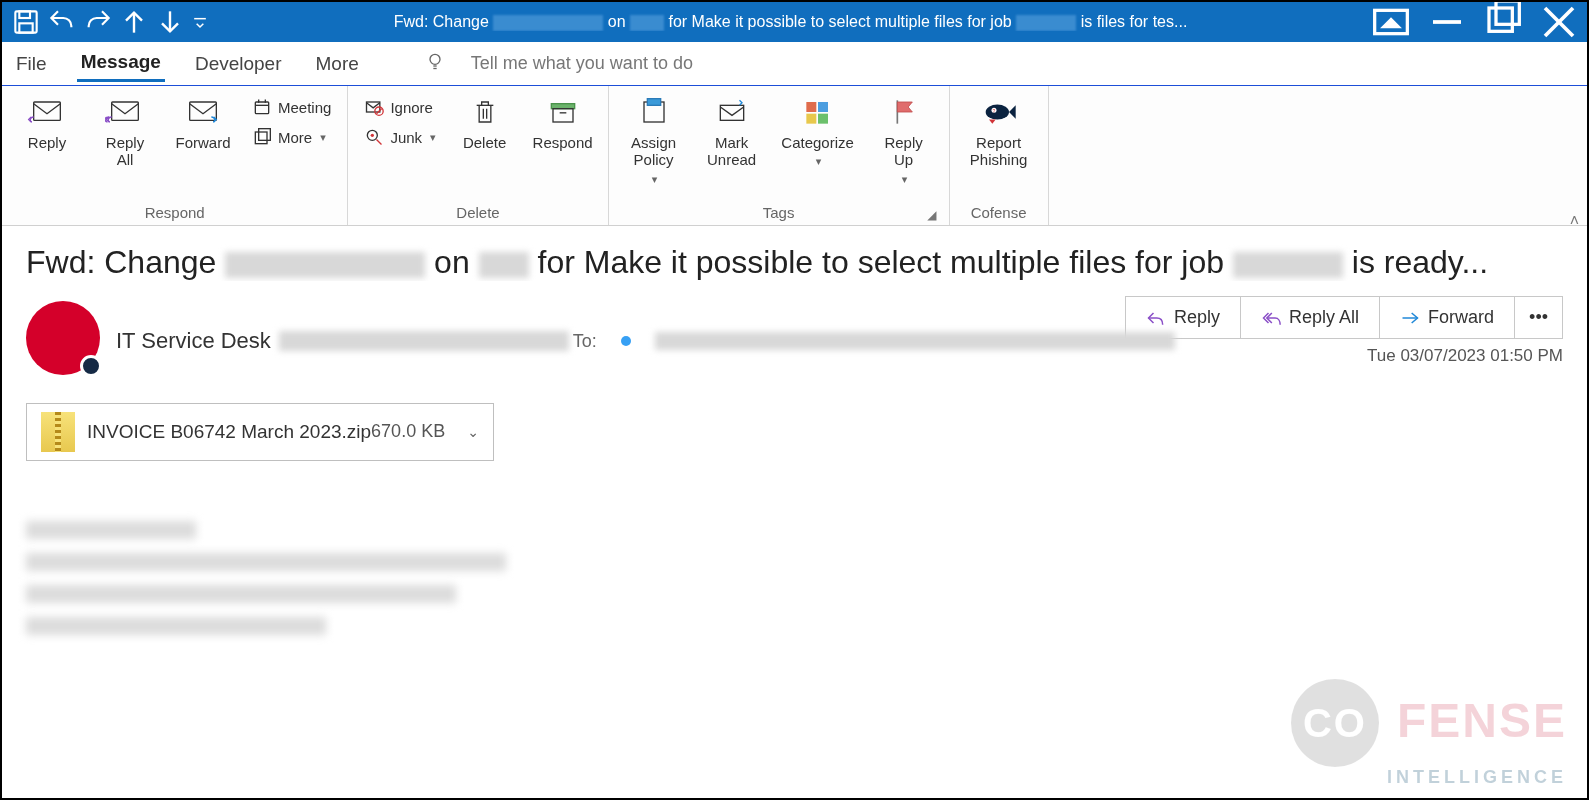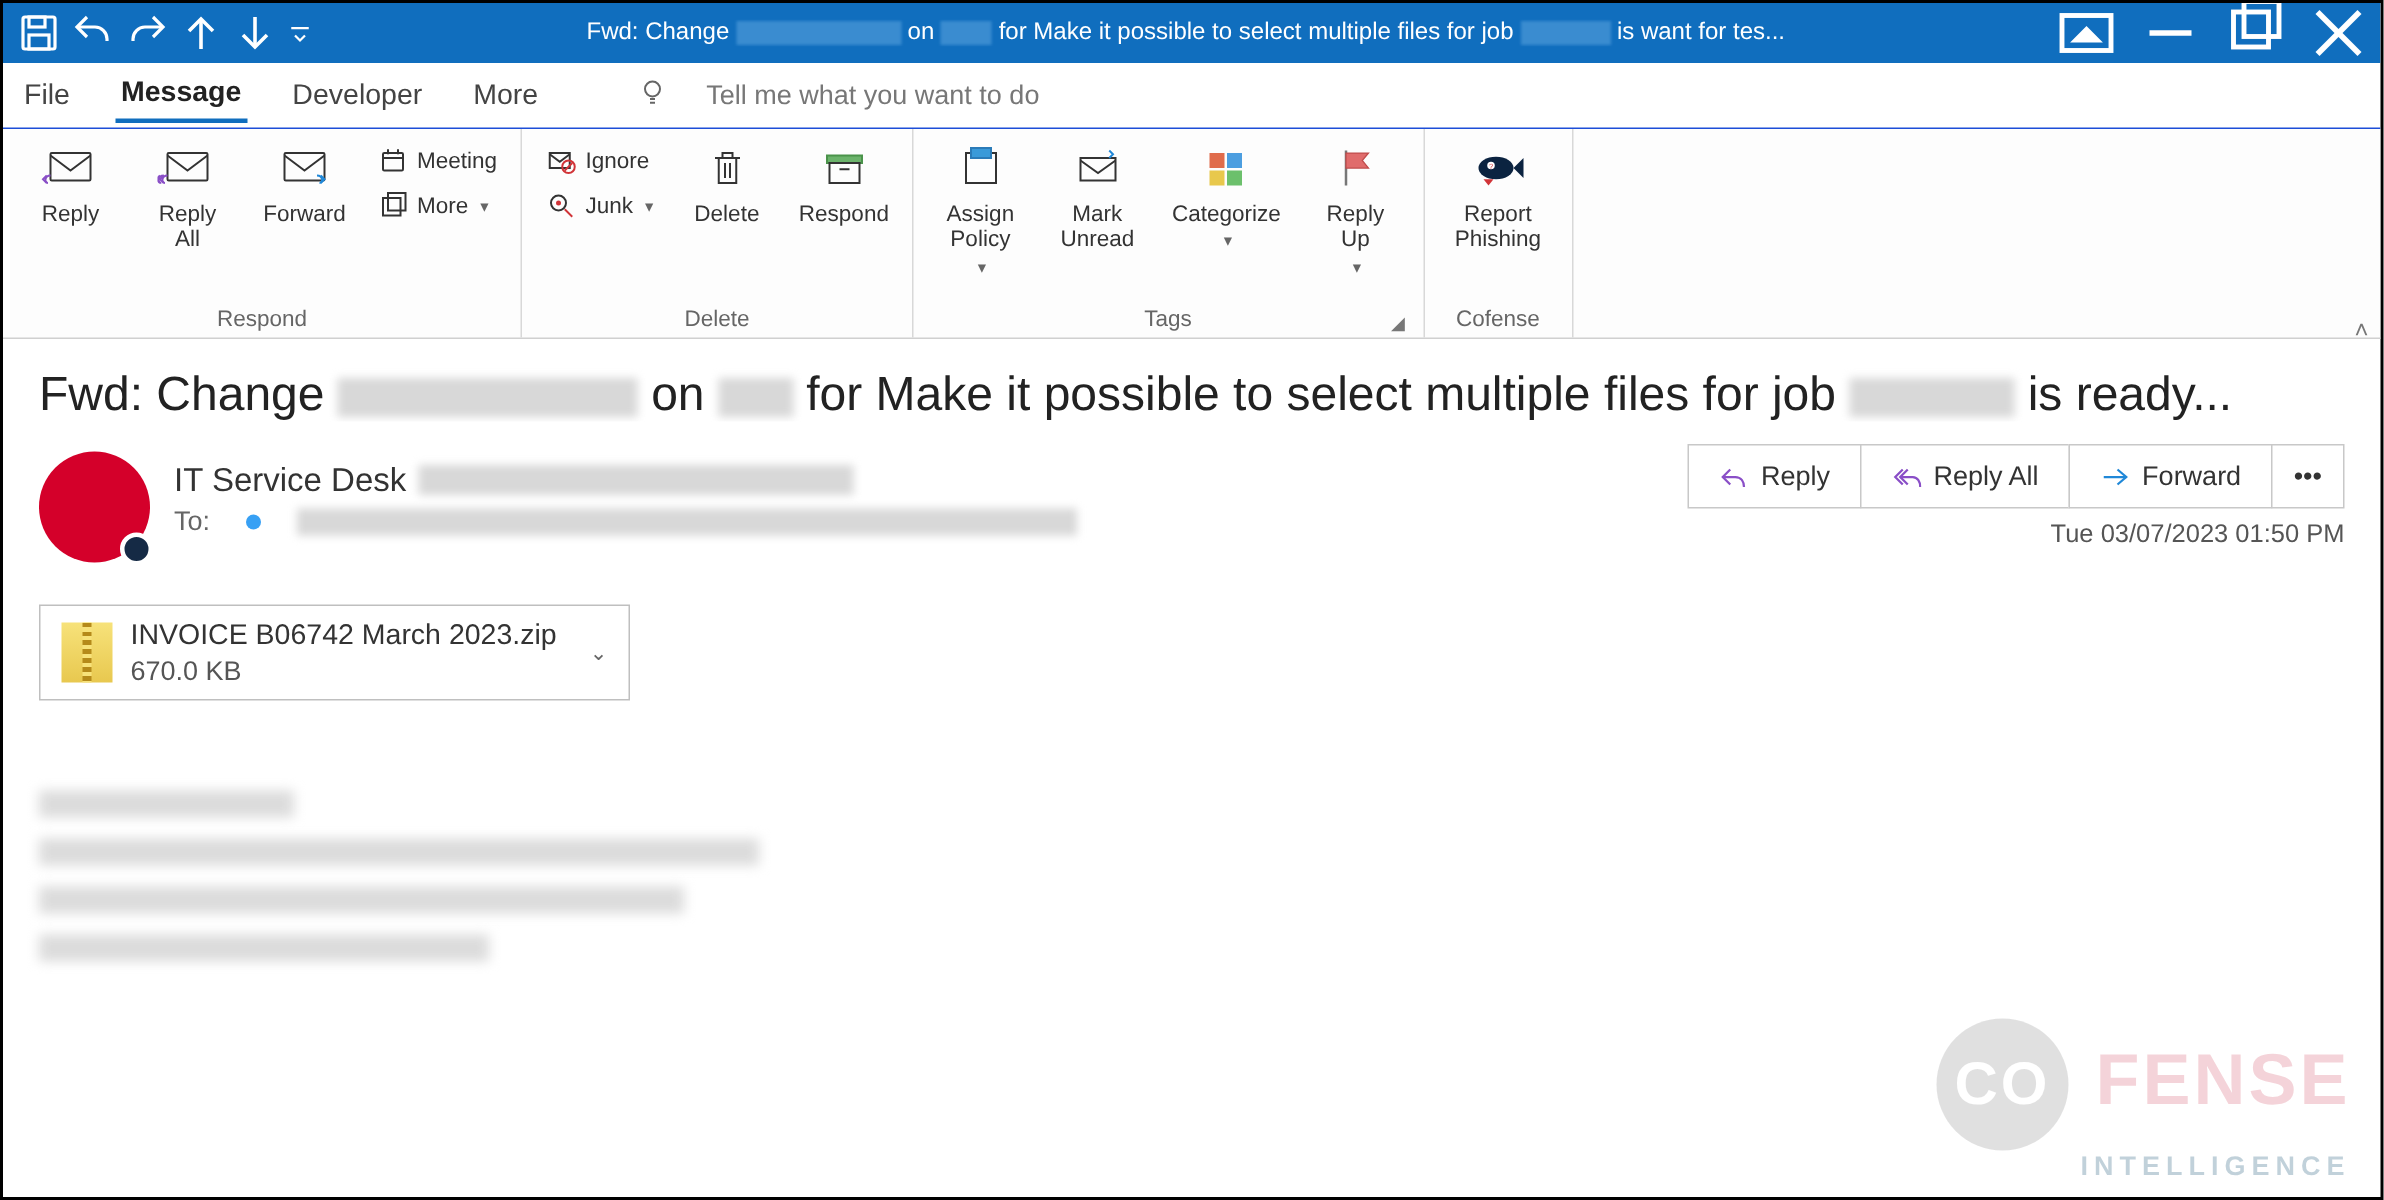--- a/index.html
+++ b/index.html
@@ -37,34 +37,34 @@
   .ribbon-collapse { position:absolute; right:8px; top: 210px; color:#777; font-size:16px; cursor:pointer; }
 
   
   .pane { padding: 18px 24px 0; position: relative; height: calc(800px - 40px - 44px - 140px - 4px); overflow: hidden; }
   .subject { font-size: 32px; color: #222; font-weight: 400; white-space: nowrap; overflow: hidden; text-overflow: ellipsis; }
   .redacted-s { display:inline-block; background:#d8d8d8; filter: blur(3px); vertical-align: middle; }
 
   .hdr { display: flex; margin-top: 20px; }
   .avatar { width: 74px; height: 74px; border-radius: 50%; background: #d4002a; position: relative; margin-right: 16px; flex-shrink:0; }
   .avatar .presence { position: absolute; right: -2px; bottom: -2px; width: 22px; height: 22px; border-radius: 50%; background: #152a45; border: 3px solid #fff; }
-  .sender { display:flex; flex-direction:column; gap:4px; padding-top: 6px; }
+  .sender { display:flex; flex-direction:row; gap:4px; padding-top: 6px; }
   .sender .from { font-size: 22px; color: #333; display:flex; align-items:center; gap:8px;}
   .sender .to { font-size: 18px; color: #666; display:flex; align-items:center; gap:24px;}
   .sender .to .dot { width:10px; height:10px; border-radius:50%; background:#37a0f4; }
 
   .actions { position:absolute; right: 24px; top: 70px; display:flex; gap:0; }
   .actbtn { display:flex; align-items:center; gap:8px; border:1px solid #c8c8c8; padding: 10px 20px; font-size:18px; color:#333; cursor:pointer; background:#fff; margin-left:-1px; }
   .actbtn svg { width:20px; height:18px; }
   .timestamp { position:absolute; right: 24px; top: 120px; font-size: 17px; color:#555; }
 
   .attach { display:inline-flex; align-items:center; gap:12px; border:1px solid #bfbfbf; padding: 8px 14px; margin-top: 28px; cursor:pointer; }
   .attach .zipicon { width:34px; height:40px; background: linear-gradient(#f7e27a,#e8c84f); position:relative; }
   .attach .zipicon::after { content:""; position:absolute; left:50%; top:0; width:6px; height:100%; background: repeating-linear-gradient(#b58a1a 0 3px, #f7e27a 3px 6px); transform: translateX(-50%); }
-  .attach .meta { display:flex; flex-direction:column; line-height:1.25; }
+  .attach .meta { display:flex; flex-direction:row; line-height:1.25; }
   .attach .meta .fname { font-size: 19px; color:#333; }
   .attach .meta .fsize { font-size: 18px; color:#555; }
   .attach .drop { font-size: 14px; color:#666; margin-left: 10px; }
 
   .bodyred { margin-top: 60px; display:flex; flex-direction:column; gap:14px; }
   .bodyred span { display:block; height:18px; background:#dcdcdc; filter: blur(4px); }
 
   .watermark { position:absolute; right: 20px; bottom: 10px; opacity:.25; font-weight:800; letter-spacing:2px; text-align:right; }
   .watermark .co { display:inline-flex; align-items:center; justify-content:center; width:88px; height:88px; border-radius:50%; background:#888; color:#fff; font-size:40px; }
   .watermark .fense { font-size:48px; color:#d4556a;margin-left:18px; }
@@ -113,21 +113,21 @@
         </svg>
       </div>
   </div>
   <div class="title">
     <span>Fwd: Change</span>
     <span class="redacted-t" style="width:110px"></span>
     <span>on</span>
     <span class="redacted-t" style="width:34px"></span>
     <span>for Make it possible to select multiple files for job</span>
     <span class="redacted-t" style="width:60px"></span>
-    <span>is want for tes...</span>
+    <span>is files for tes...</span>
   </div>
   <div class="winctl">
     <div class="wbtn">
         <svg viewBox="0 0 24 24" fill="none" stroke="#fff" stroke-width="1.4">
           <rect x="5" y="7" width="14" height="10"></rect>
           <path d="M12 11l-3 3h6z" fill="#fff"></path>
         </svg>
       </div>
     <div class="wbtn">
         <svg viewBox="0 0 24 24" stroke="#fff" stroke-width="1.6">

